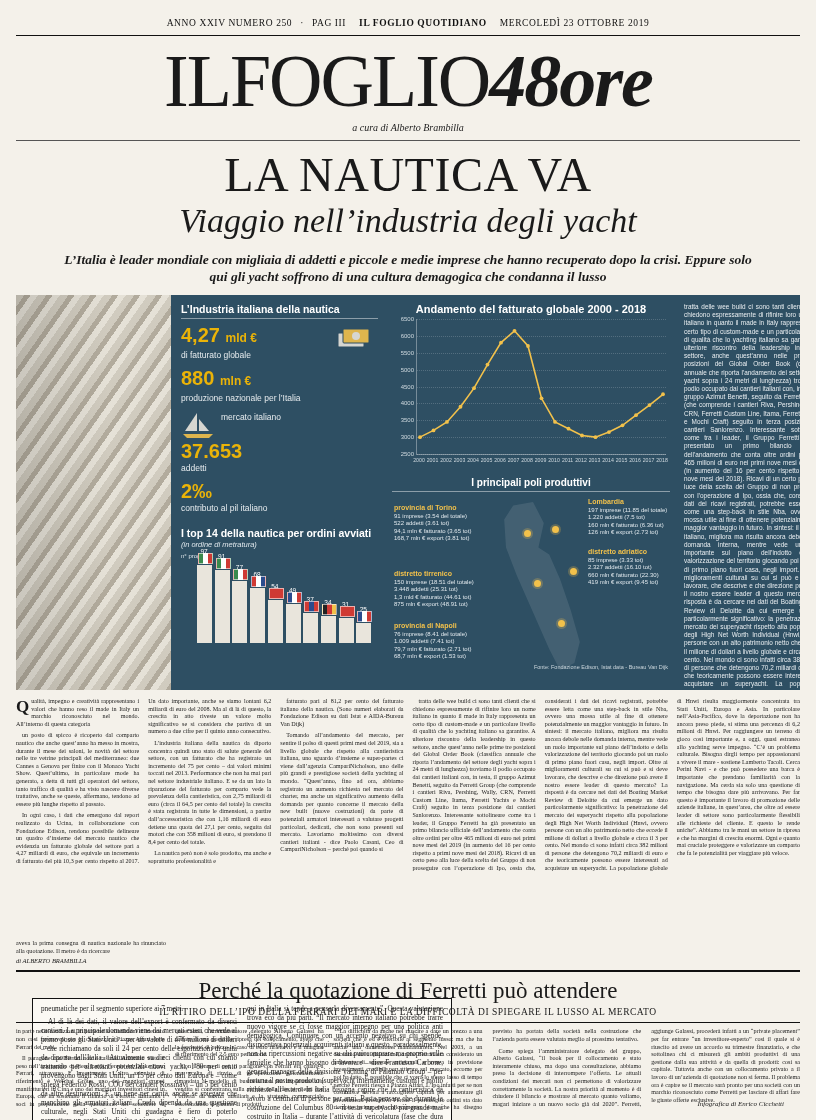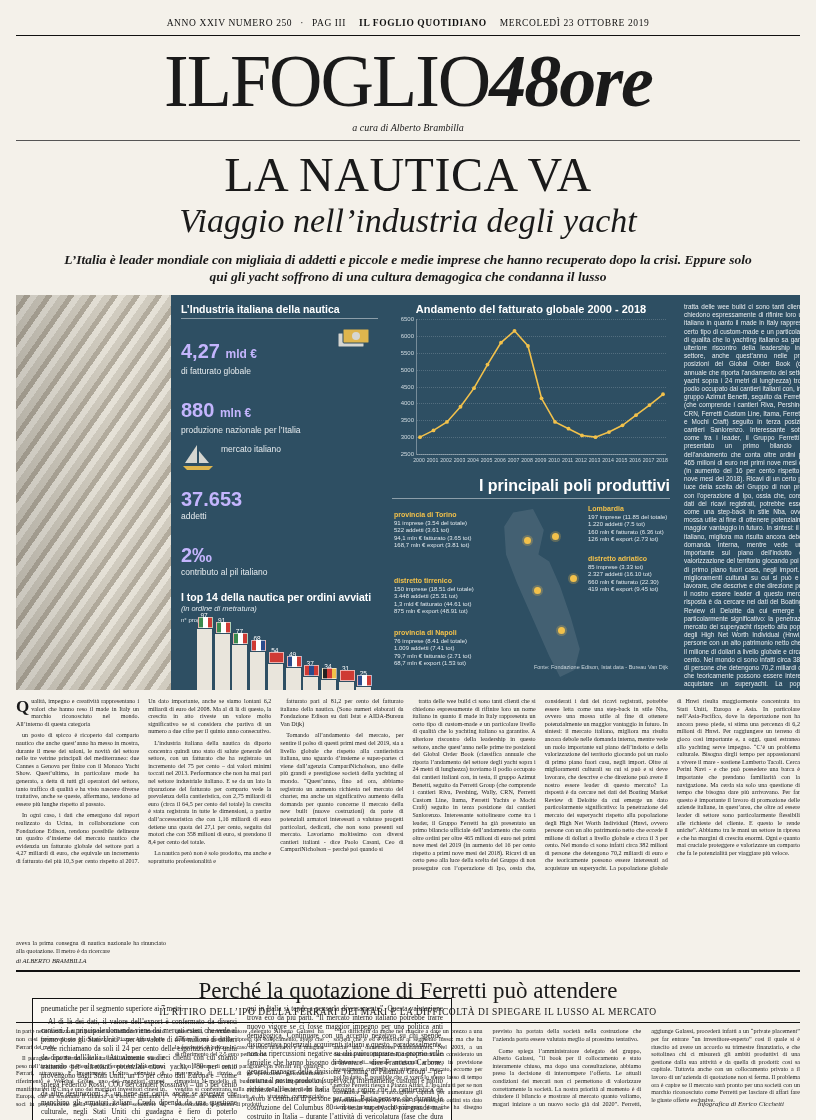--- a/index.html
+++ b/index.html
@@ -76,37 +76,37 @@
     position:absolute;left:0;top:0;width:155px;height:395px;
     background:linear-gradient(90deg,rgba(0,0,0,.12),rgba(0,0,0,0) 60%);
   }
   .panelL{position:absolute;left:155px;top:0;width:215px;height:395px;padding:8px 8px 0 10px;box-sizing:border-box;}
   .panelC{position:absolute;left:370px;top:0;width:290px;height:395px;padding:8px 6px 8px 6px;box-sizing:border-box;}
   .panelR{position:absolute;left:660px;top:0;width:156px;height:395px;}
   .sect-title{
     font-size:10.5px;font-weight:bold;border-bottom:1px solid rgba(255,255,255,.45);
     padding-bottom:3px;margin-bottom:6px;
   }
-  .bigstat{color:#c4b5fd;font-size:20px;font-weight:bold;line-height:21px;margin-top:16px;}
+  .bigstat{color:#eab308;font-size:20px;font-weight:bold;line-height:21px;}
   .bigstat .u{font-size:12px;}
   .statsub{font-size:8.5px;color:#e6ebee;line-height:10px;margin:1px 0 8px 0;}
   .statrow{display:flex;align-items:flex-start;gap:6px;}
   .statrow .txt{flex:1;}
   .glyph{opacity:.9;}
 
   .chart-title{font-size:11px;text-align:center;font-weight:bold;margin-bottom:4px;}
   .chart-wrap{position:relative;height:150px;margin:0 2px;}
   .axisY{position:absolute;left:0;top:0;bottom:14px;width:22px;}
   .axisY span{position:absolute;right:2px;font-size:6px;color:#cfd9df;transform:translateY(-50%);}
   .plot{position:absolute;left:22px;right:2px;top:0;bottom:14px;border-left:1px solid rgba(255,255,255,.35);border-bottom:1px solid rgba(255,255,255,.35);}
   .plot .grid{position:absolute;left:0;right:0;border-top:1px dotted rgba(255,255,255,.18);}
   .xlabels{position:absolute;left:22px;right:2px;bottom:0;height:14px;}
   .xlabels span{position:absolute;font-size:5.2px;color:#cfd9df;transform:translateX(-50%) rotate(0deg);}
 
-  .poli-title{font-size:16px;font-weight:bold;text-align:right;border-bottom:1px solid rgba(255,255,255,.45);padding-bottom:3px;margin:8px 0 4px 0;}
+  .poli-title{font-size:10px;font-weight:bold;text-align:center;border-bottom:1px solid rgba(255,255,255,.45);padding-bottom:3px;margin:8px 0 4px 0;}
   .mapbox{position:relative;height:185px;}
   .mapsilh{position:absolute;left:105px;top:6px;width:90px;height:175px;
     background:rgba(255,255,255,.10);
     clip-path:polygon(18% 2%,40% 0%,52% 12%,46% 26%,58% 30%,70% 44%,82% 62%,92% 80%,86% 92%,70% 96%,58% 84%,46% 70%,34% 56%,22% 42%,10% 26%,8% 10%);
   }
   .poli{position:absolute;font-size:6px;line-height:7.5px;color:#dfe7ec;}
   .poli b{color:#f2c14b;font-size:7px;display:block;margin-bottom:1px;}
   .dot{position:absolute;width:7px;height:7px;border-radius:50%;background:#f2c14b;box-shadow:0 0 0 2px rgba(242,193,75,.25);}
 
   .top10-title{font-size:10.5px;font-weight:bold;margin:6px 0 1px 0;}

